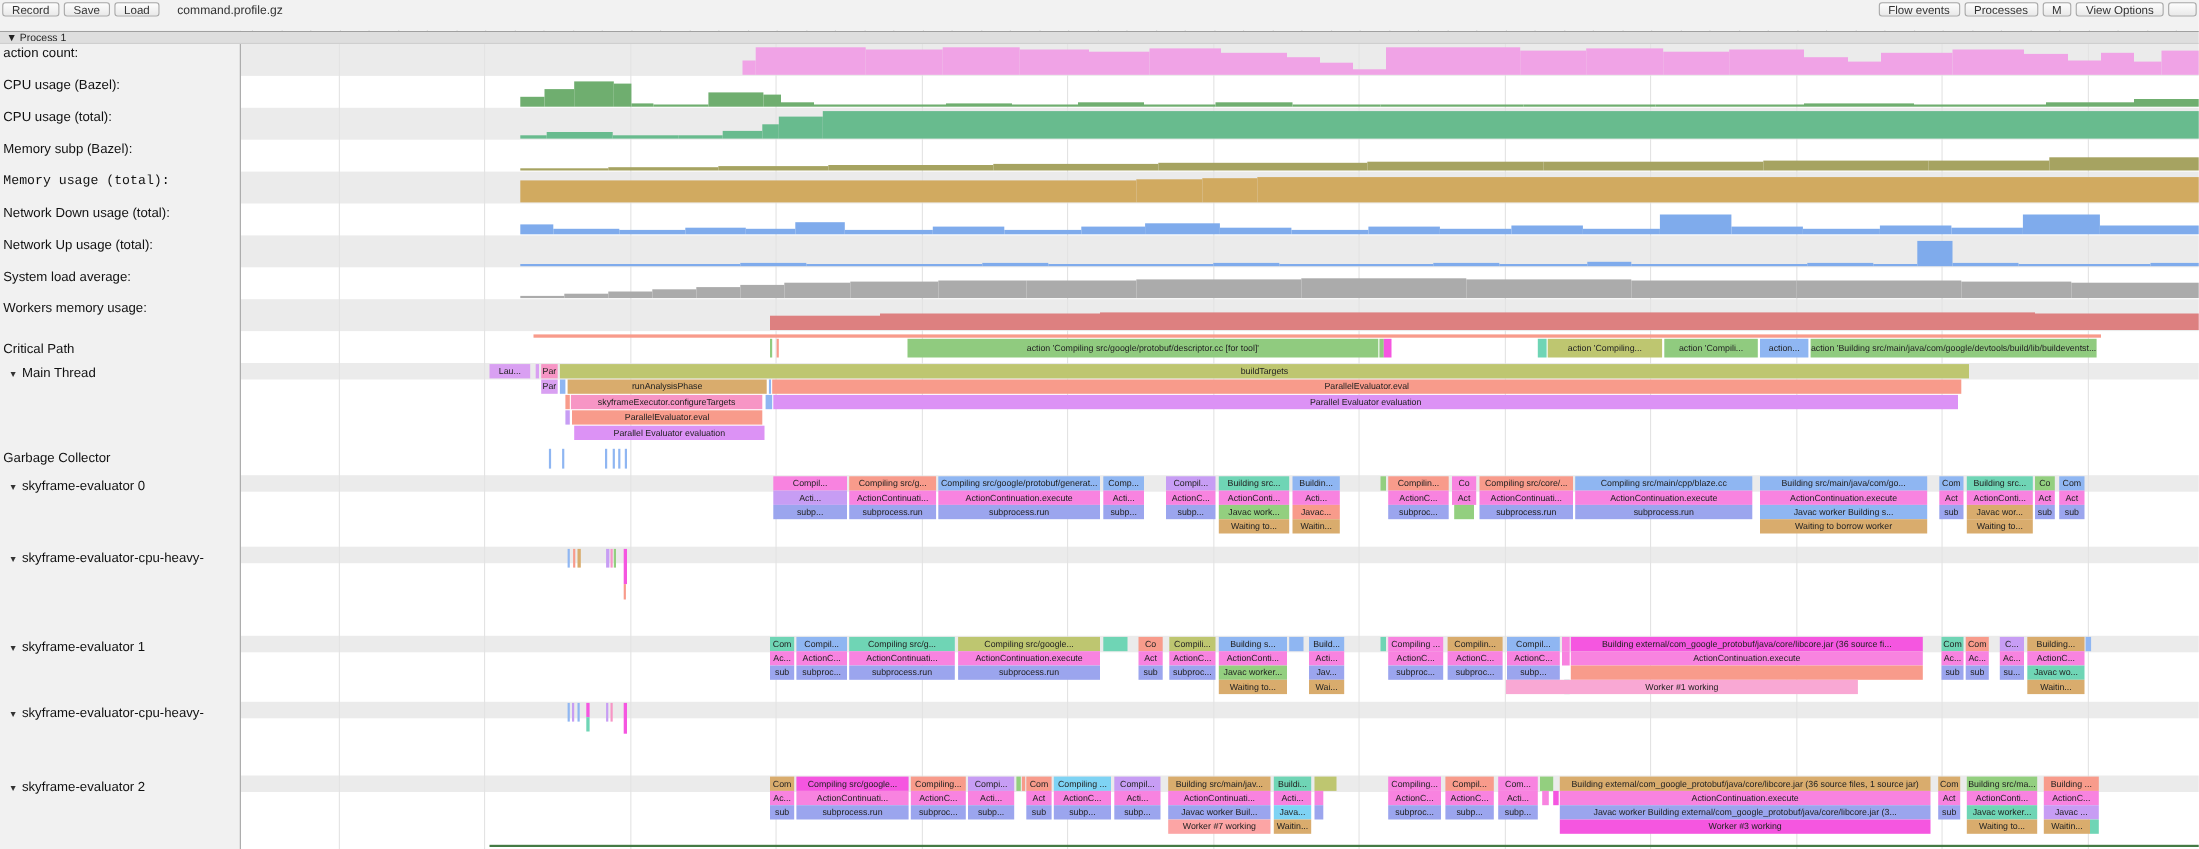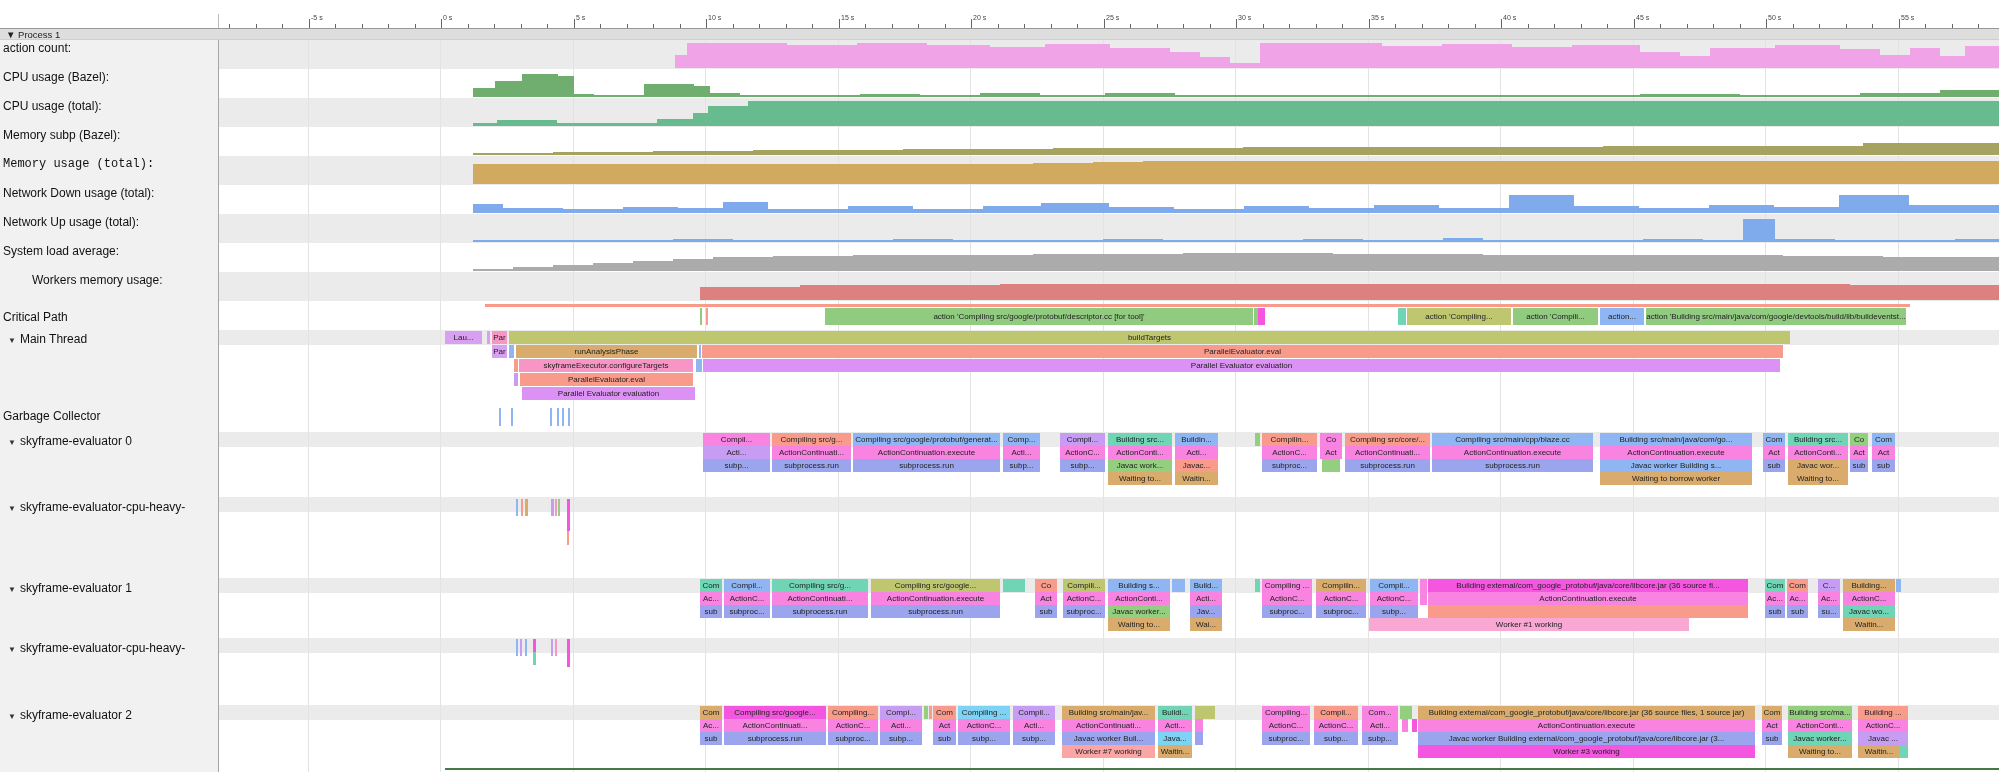--- a/index.html
+++ b/index.html
@@ -19,20 +19,32 @@
   .stripe{position:absolute;background:#ebebeb;}
   .grid{position:absolute;width:1px;background:#e3e3e3;top:40px;height:732px;}
   .seg{position:absolute;}
   .bar{position:absolute;height:13px;line-height:13px;font-size:8px;color:#222;text-align:center;overflow:hidden;white-space:nowrap;}
   .tick{position:absolute;}
 </style>
 </head>
 <body>
 <div id="app">
 
+<div id="toolbar">
+  <button class="tb-btn">Record</button>
+  <button class="tb-btn">Save</button>
+  <button class="tb-btn">Load</button>
+  <span class="tb-file">command.profile.gz</span>
+  <span class="tb-spacer"></span>
+  <button class="tb-btn">Flow events</button>
+  <button class="tb-btn">Processes</button>
+  <button class="tb-btn">M</button>
+  <button class="tb-btn">View Options</button>
+  <button class="tb-btn" style="width:26px;"></button>
+</div>
 
 <div id="chart">
       <div class="stripe" style="left: 219px; top: 40px; width: 1780px; height: 29px;"></div>
       <div class="stripe" style="left: 219px; top: 98px; width: 1780px; height: 29px;"></div>
       <div class="stripe" style="left: 219px; top: 156px; width: 1780px; height: 29px;"></div>
       <div class="stripe" style="left: 219px; top: 214px; width: 1780px; height: 29px;"></div>
       <div class="stripe" style="left: 219px; top: 272px; width: 1780px; height: 29px;"></div>
       <div class="stripe" style="left: 219px; top: 330px; width: 1780px; height: 15px;"></div>
       <div class="stripe" style="left: 219px; top: 432px; width: 1780px; height: 15px;"></div>
       <div class="stripe" style="left: 219px; top: 497px; width: 1780px; height: 15px;"></div>
@@ -414,21 +426,21 @@
     </div>
 <div id="labels">
       <div class="rowlabel" style="top: 1px;">action count:</div>
       <div class="rowlabel" style="top: 30px;">CPU usage (Bazel):</div>
       <div class="rowlabel" style="top: 59px;">CPU usage (total):</div>
       <div class="rowlabel" style="top: 88px;">Memory subp (Bazel):</div>
       <div class="rowlabel" style="top: 117px; font-family: Liberation Mono, monospace;">Memory usage (total):</div>
       <div class="rowlabel" style="top: 146px;">Network Down usage (total):</div>
       <div class="rowlabel" style="top: 175px;">Network Up usage (total):</div>
       <div class="rowlabel" style="top: 204px;">System load average:</div>
-      <div class="rowlabel" style="top: 233px; margin-left: 29px;">Workers memory usage:</div>
+      <div class="rowlabel" style="top: 233px;">Workers memory usage:</div>
       <div class="rowlabel" style="top: 270px;">Critical Path</div>
       <div class="rowlabel" style="top: 292px; left: 8px;"><span class="arrow">▼</span><span>Main Thread</span></div>
       <div class="rowlabel" style="top: 369px; left: 3px;"><span>Garbage Collector</span></div>
       <div class="rowlabel" style="top: 394px; left: 8px;"><span class="arrow">▼</span><span>skyframe-evaluator 0</span></div>
       <div class="rowlabel" style="top: 460px; left: 8px;"><span class="arrow">▼</span><span>skyframe-evaluator-cpu-heavy-</span></div>
       <div class="rowlabel" style="top: 541px; left: 8px;"><span class="arrow">▼</span><span>skyframe-evaluator 1</span></div>
       <div class="rowlabel" style="top: 601px; left: 8px;"><span class="arrow">▼</span><span>skyframe-evaluator-cpu-heavy-</span></div>
       <div class="rowlabel" style="top: 668px; left: 8px;"><span class="arrow">▼</span><span>skyframe-evaluator 2</span></div>
     </div>
 <div id="ruler">

